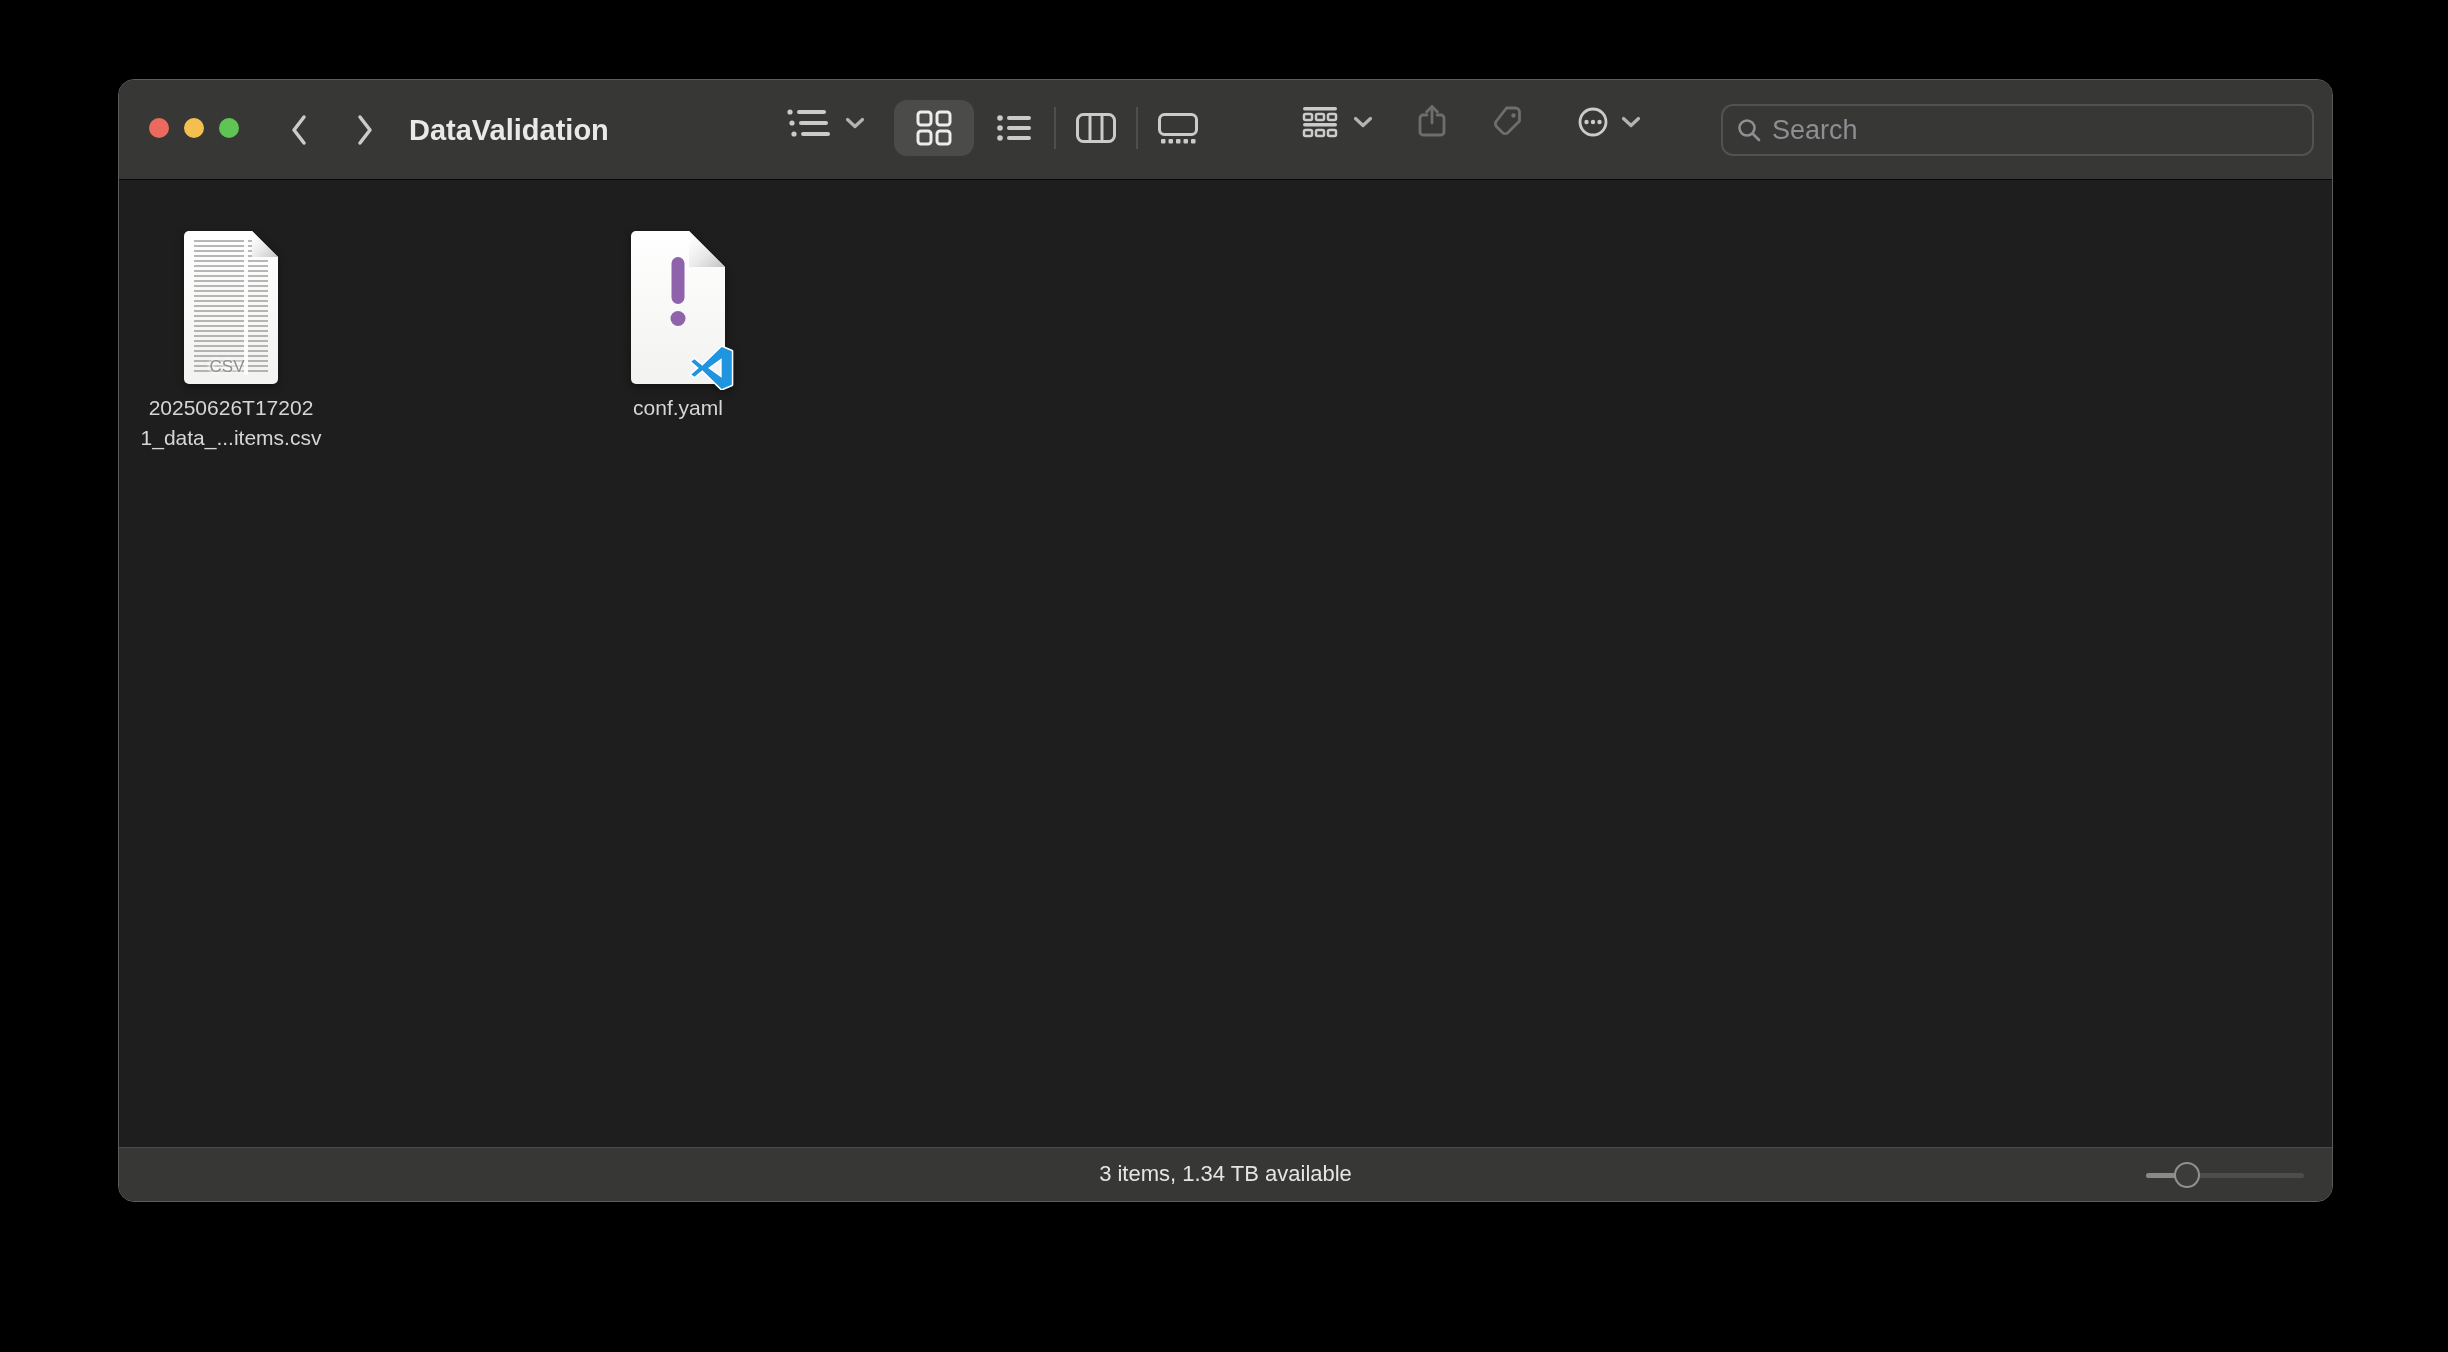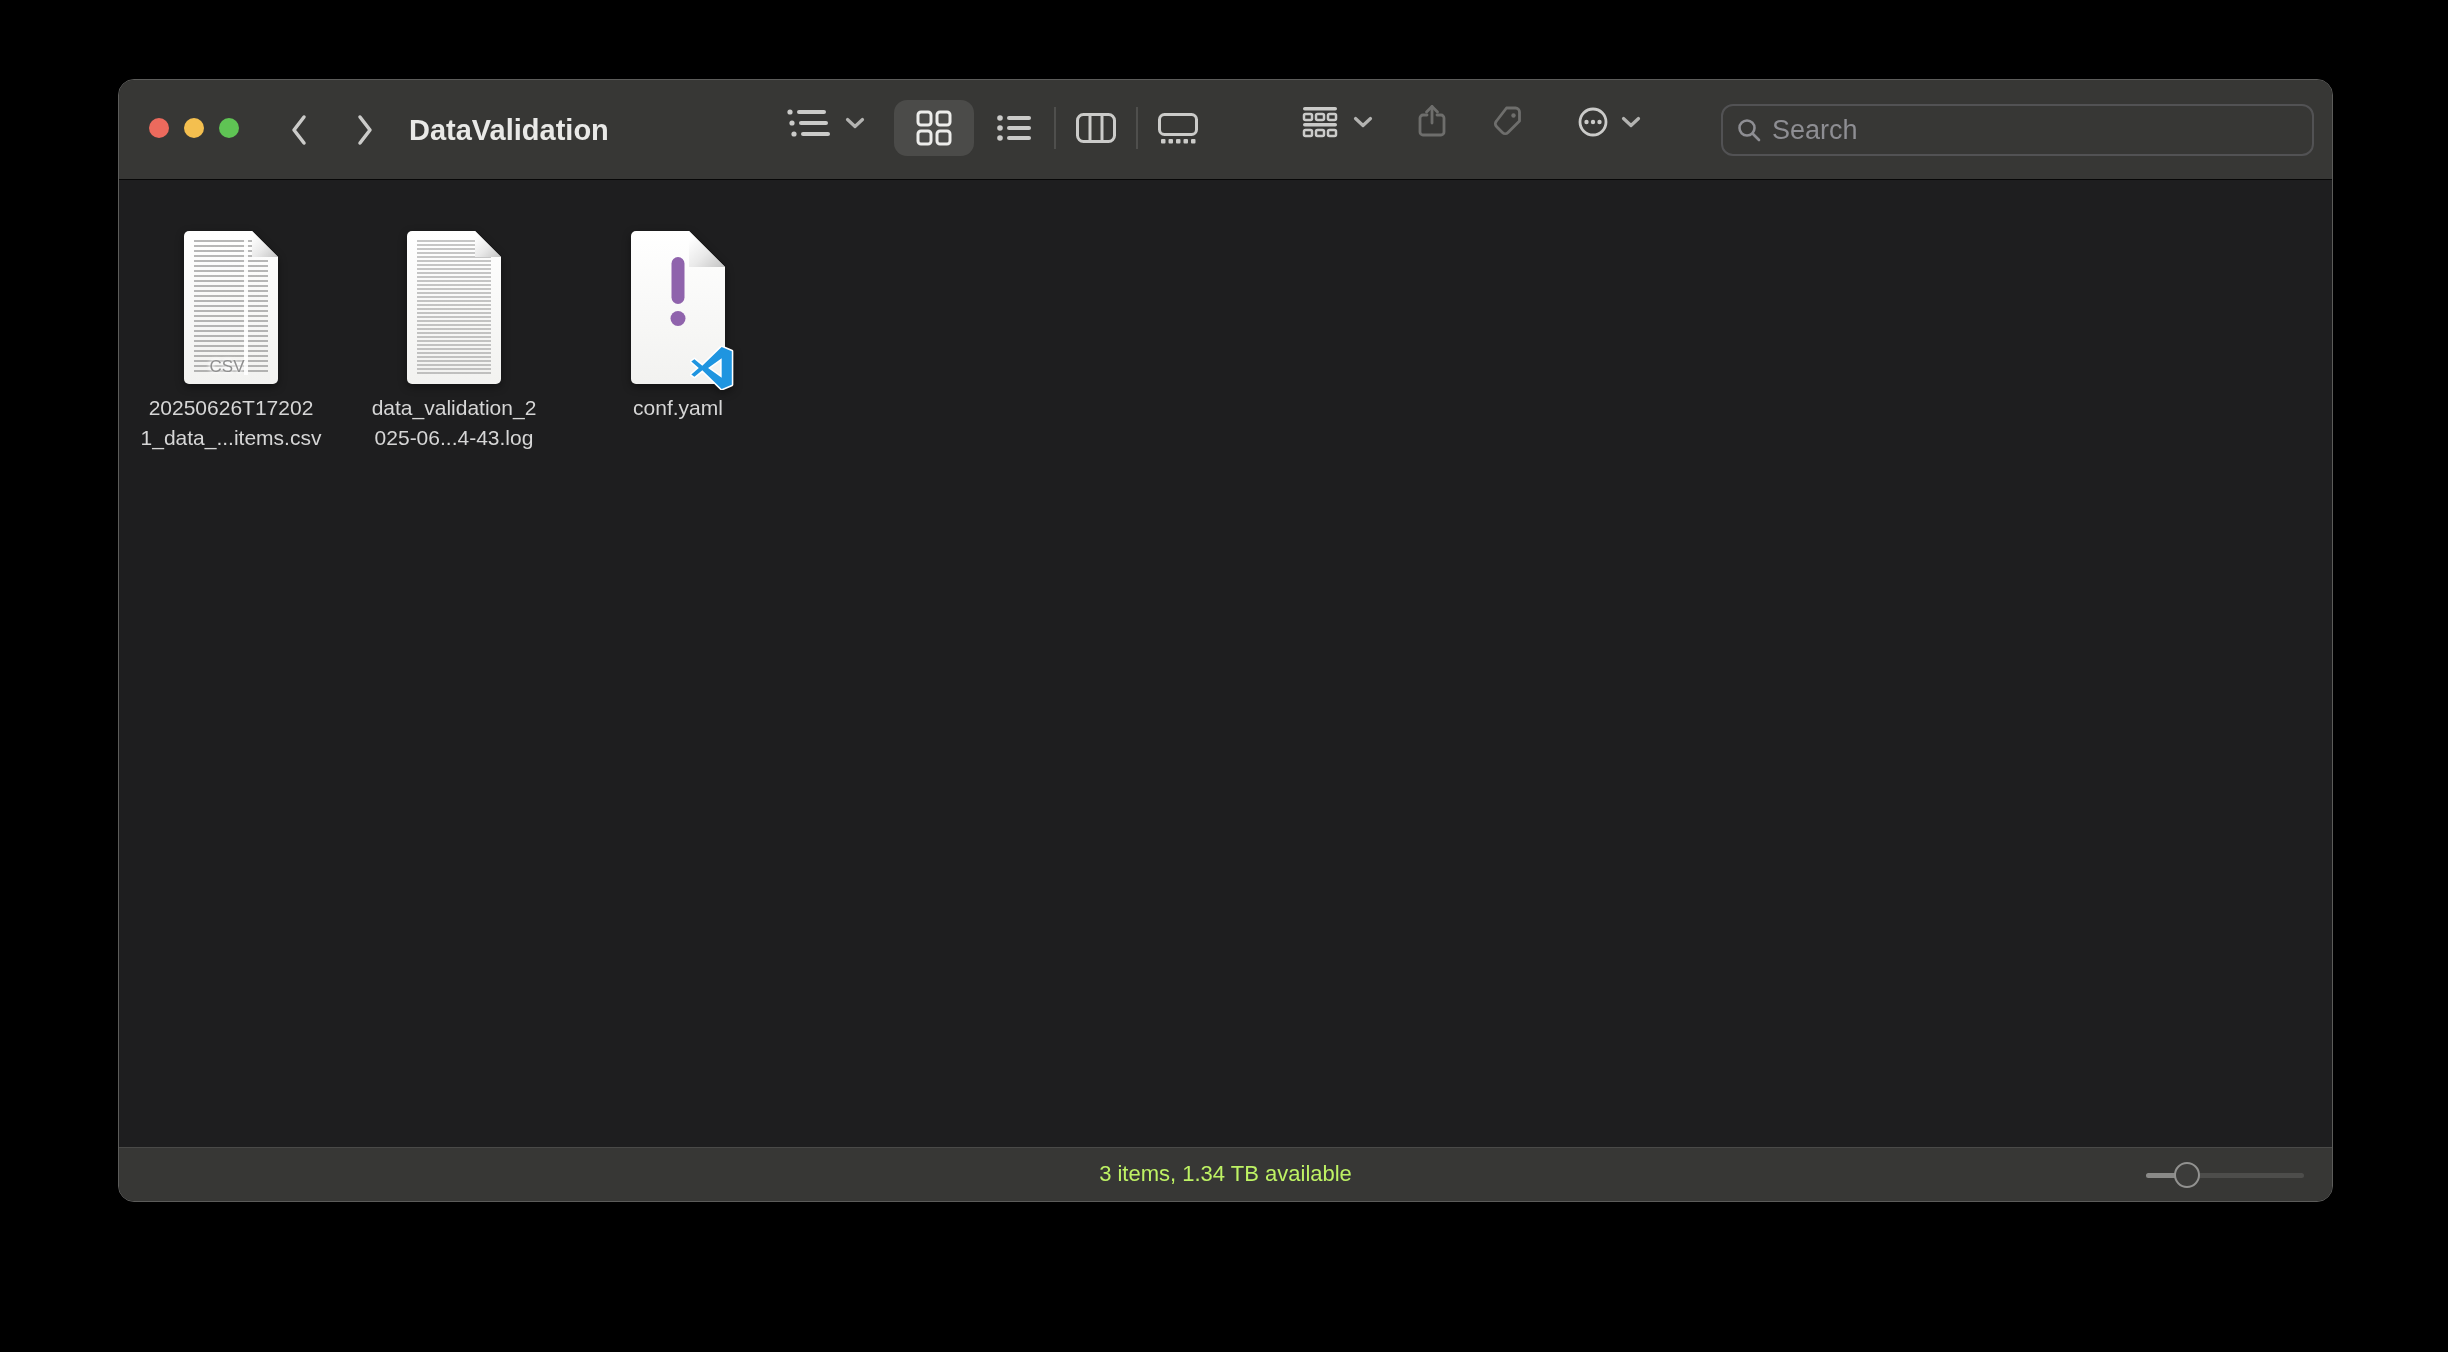--- a/index.html
+++ b/index.html
@@ -80,21 +80,21 @@
   .excl-dot { width:15px; height:15px; border-radius:50%; background:#8f63ac; margin-top:7px; }
   .vscode-badge { position:absolute; right:-9px; bottom:-6px; width:44px; height:44px; }
 
   .file-label { margin-top:9px; font-size:21px; line-height:30px; color:#d6d6d6;
                 text-align:center; white-space:nowrap; }
   .file-label span { display:block; }
 
   
   .statusbar { position:absolute; left:0; right:0; bottom:0; height:54px;
                background:#373735; border-top:1px solid #4a4a48; }
-  .status-text { width:100%; text-align:center; line-height:52px; font-size:22px; color:#bef264; }
+  .status-text { width:100%; text-align:center; line-height:52px; font-size:22px; color:#e5e5e5; }
 
   .zoom-slider { position:absolute; right:28px; top:13px; width:158px; height:28px; }
   .zs-track { position:absolute; left:0; right:0; top:12px; height:5px; border-radius:3px; background:#4d4d4b; }
   .zs-fill  { position:absolute; left:0; top:12px; width:42px; height:5px; border-radius:3px; background:#8a8a88; }
   .zs-thumb { position:absolute; left:28px; top:1px; width:26px; height:26px; border-radius:50%;
               background:#3c3c3a; border:2.5px solid #929290; }
 </style>
 </head>
 <body>
 
@@ -252,32 +252,20 @@
           <div class="csv-badge">CSV</div>
         </div>
         <div class="fold"></div>
       </div>
       <div class="file-label">
         <span>20250626T17202</span>
         <span>1_data_...items.csv</span>
       </div>
     </div>
 
-    <div class="file-item fi-2">
-      <div class="doc-icon">
-        <div class="page">
-          <div class="lines fine"></div>
-        </div>
-        <div class="fold"></div>
-      </div>
-      <div class="file-label">
-        <span>data_validation_2</span>
-        <span>025-06...4-43.log</span>
-      </div>
-    </div>
 
     <div class="file-item fi-3">
       <div class="doc-icon">
         <div class="page big-fold">
           <div class="excl">
             <div class="excl-bar"></div>
             <div class="excl-dot"></div>
           </div>
         </div>
         <div class="fold big"></div>

